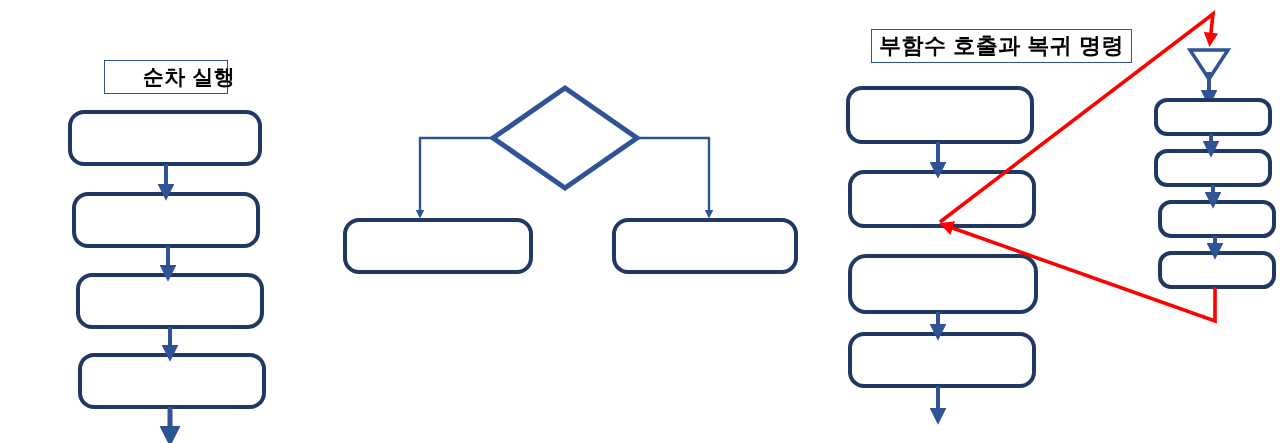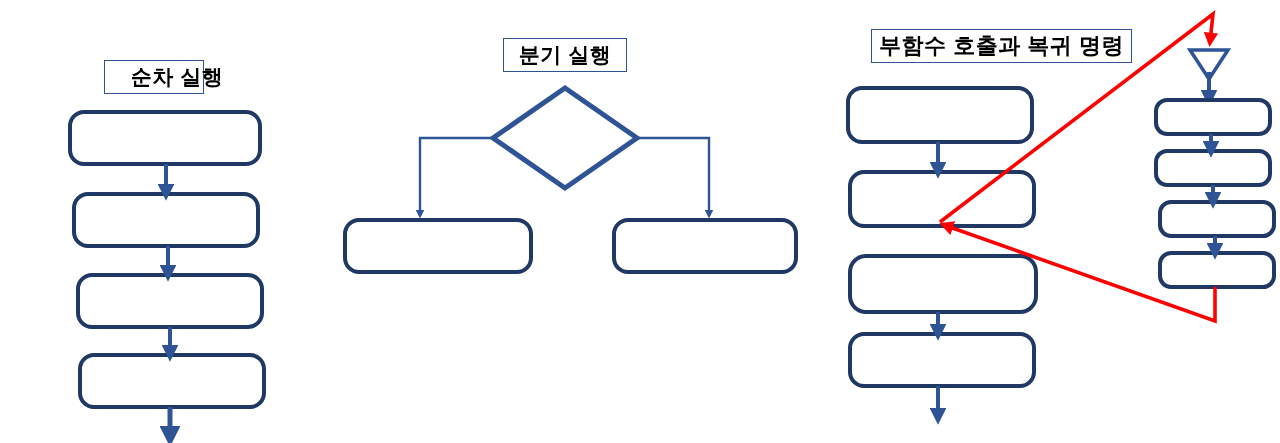--- a/index.html
+++ b/index.html
@@ -109,25 +109,22 @@
       <line x1="1213" y1="185" x2="1213" y2="204" stroke="#2E5496" stroke-width="4" marker-end="url(#arrow-blue)"></line>
       <line x1="1215" y1="236" x2="1215" y2="255" stroke="#2E5496" stroke-width="4" marker-end="url(#arrow-blue)"></line>
     </g>
 
     <g>
       <path d="M 940 222 L 1213 14 L 1210 42" fill="none" stroke="#FF0000" stroke-width="3.6" stroke-linejoin="miter" marker-end="url(#arrow-red)"></path>
       <path d="M 1215 287 L 1215 321 L 944 225" fill="none" stroke="#FF0000" stroke-width="3.6" stroke-linejoin="miter" marker-end="url(#arrow-red)"></path>
     </g>
   </svg>
 
-  <div class="title-box" style="left:104px; top:60px; width:100px; height:34px; font-size:21px;padding-left:46px;">
+  <div class="title-box" style="left:104px; top:60px; width:124px; height:34px; font-size:21px;padding-left:46px;">
     <span>순차 실행</span>
   </div>
 
-  <div class="title-box" style="left:503px; top:38px; width:124px; height:34px; font-size:21px;">
-    <span>분기 실행</span>
-  </div>
 
   <div class="title-box" style="left:871px; top:29px; width:261px; height:34px; font-size:22px;">
     <span>부함수 호출과 복귀 명령</span>
   </div>
 
 </div>
 
 </body></html>

